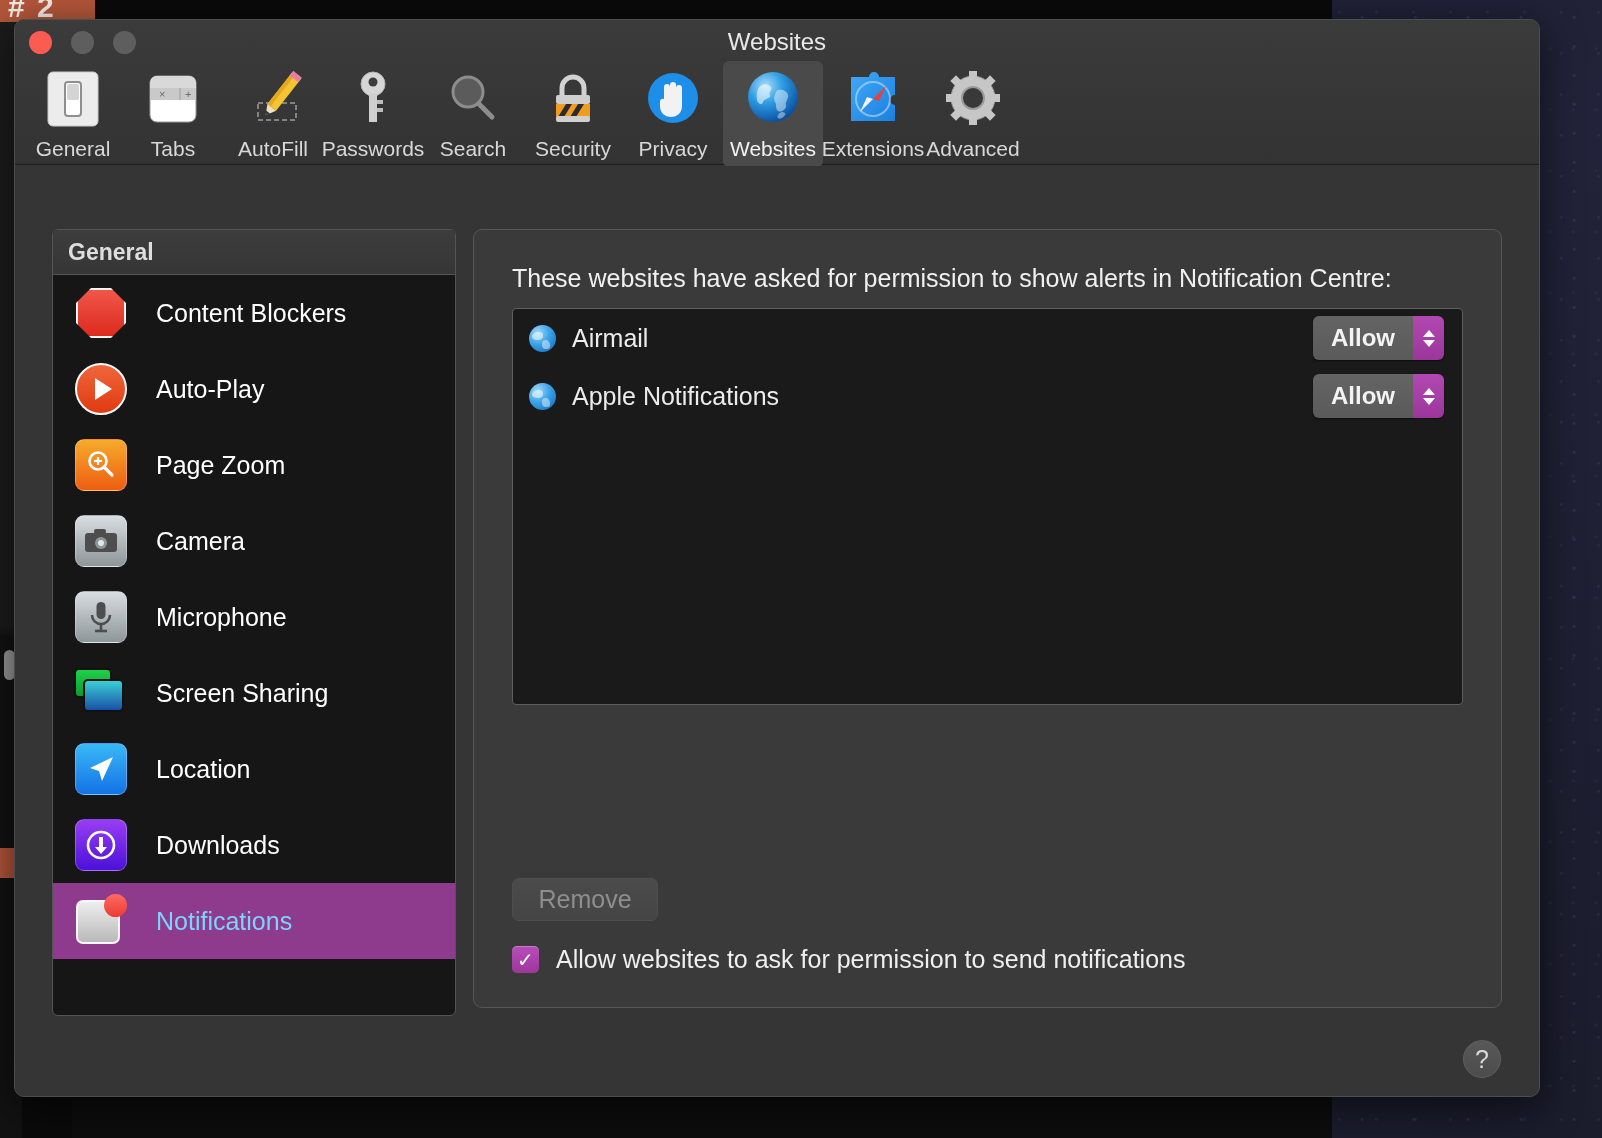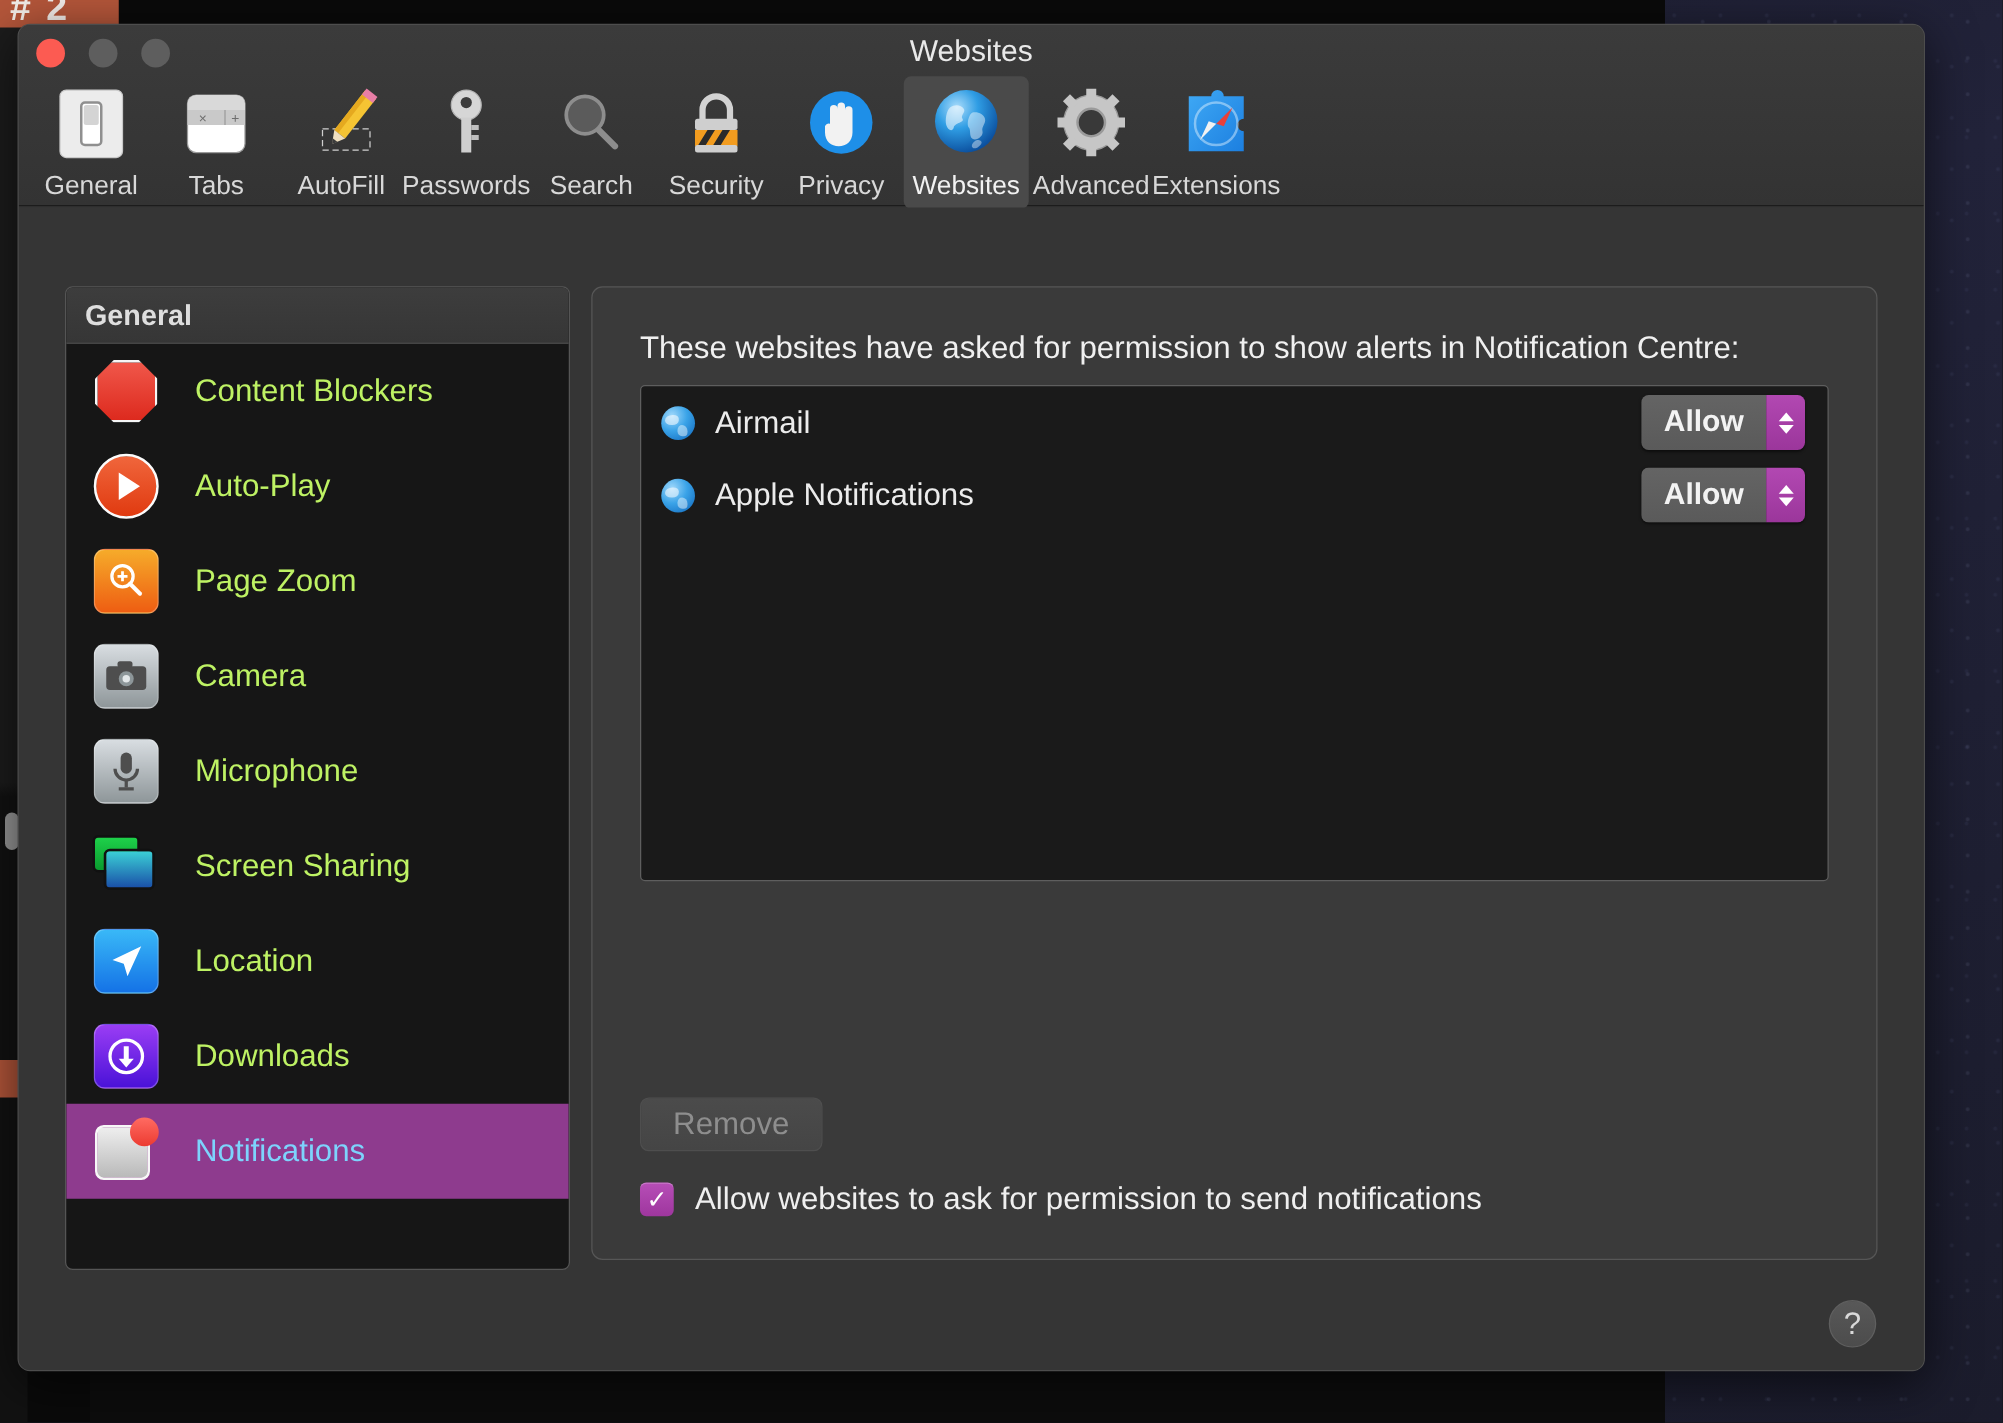--- a/index.html
+++ b/index.html
@@ -122,21 +122,21 @@
   }
   #sidebar-list { position: relative; }
   .sb-item {
     height: 76px;
     display: flex; align-items: center;
     padding-left: 19px;
     cursor: default;
   }
   .sb-item.selected { background: #8e3b8e; }
   .sb-ico { width: 58px; height: 58px; flex: 0 0 58px; position: relative; }
-  .sb-label { margin-left: 26px; font-size: 25px; color: #bef264; white-space: nowrap; }
+  .sb-label { margin-left: 26px; font-size: 25px; color: #ffffff; white-space: nowrap; }
   .sb-item.selected .sb-label { color: #7dd3fc; }
 
   
   .ico-octagon {
     width: 50px; height: 50px; margin: 4px;
     background: linear-gradient(#f0574a, #dd2a1e);
     clip-path: polygon(30% 0,70% 0,100% 30%,100% 70%,70% 100%,30% 100%,0 70%,0 30%);
     border: 2px solid #f6f6f6;
   }
   .ico-play {
@@ -416,20 +416,38 @@
                 <stop offset="100%" stop-color="#0b4f9e"></stop>
               </radialGradient>
             </defs>
             <circle cx="31" cy="29" r="25" fill="url(#gshade)"></circle>
             <path d="M18 18c4-3 9-2 11 1s-3 5-1 8-6 3-7 7-5 2-6-2 0-11 3-14z" fill="rgba(255,255,255,0.55)"></path>
             <path d="M36 22c4-1 9 1 10 5s-3 6-2 10-5 8-8 6-1-7-3-9 0-11 3-12z" fill="rgba(255,255,255,0.45)"></path>
             <path d="M40 44c2 0 4 1 3 3s-5 5-7 3 2-6 4-6z" fill="rgba(255,255,255,0.4)"></path>
           </svg>
         </div>
         <div class="tb-label">Websites</div>
+      </div>
+
+      <div class="tb-item">
+        <div class="tb-ico">
+          <svg width="62" height="62" viewBox="0 0 62 62">
+            <defs>
+              <linearGradient id="pz" x1="0" y1="0" x2="1" y2="1">
+                <stop offset="0%" stop-color="#3fa9f5"></stop>
+                <stop offset="100%" stop-color="#1c7fe0"></stop>
+              </linearGradient>
+            </defs>
+            <path d="M9 9h18a5 5 0 0 1 10 0h16v18a5 5 0 0 0 0 10v16H9z" fill="url(#pz)"></path>
+            <circle cx="31" cy="31" r="17" fill="none" stroke="#e9f6ff" stroke-width="2" opacity="0.45"></circle>
+            <polygon points="31,31 44,18 37,33" fill="#e8403a"></polygon>
+            <polygon points="31,31 18,44 25,29" fill="#f2f2f2"></polygon>
+          </svg>
+        </div>
+        <div class="tb-label">Extensions</div>
       </div>
 
       <div class="tb-item">
         <div class="tb-ico">
           <svg width="62" height="62" viewBox="0 0 62 62">
             <g fill="#c6c6c6" stroke="#9a9a9a">
               <circle cx="31" cy="30" r="22"></circle>
             </g>
             <g fill="#c6c6c6">
               <rect x="27" y="3" width="8" height="9"></rect>
@@ -441,38 +459,20 @@
               <rect x="10" y="42" width="8" height="9" transform="rotate(45 14 47)"></rect>
               <rect x="44" y="42" width="8" height="9" transform="rotate(-45 48 47)"></rect>
             </g>
             <circle cx="31" cy="30" r="11" fill="#393939"></circle>
             <circle cx="31" cy="30" r="11" fill="none" stroke="#9a9a9a" stroke-width="2"></circle>
           </svg>
         </div>
         <div class="tb-label">Advanced</div>
       </div>
 
-      <div class="tb-item">
-        <div class="tb-ico">
-          <svg width="62" height="62" viewBox="0 0 62 62">
-            <defs>
-              <linearGradient id="pz" x1="0" y1="0" x2="1" y2="1">
-                <stop offset="0%" stop-color="#3fa9f5"></stop>
-                <stop offset="100%" stop-color="#1c7fe0"></stop>
-              </linearGradient>
-            </defs>
-            <path d="M9 9h18a5 5 0 0 1 10 0h16v18a5 5 0 0 0 0 10v16H9z" fill="url(#pz)"></path>
-            <circle cx="31" cy="31" r="17" fill="none" stroke="#e9f6ff" stroke-width="2" opacity="0.45"></circle>
-            <polygon points="31,31 44,18 37,33" fill="#e8403a"></polygon>
-            <polygon points="31,31 18,44 25,29" fill="#f2f2f2"></polygon>
-          </svg>
-        </div>
-        <div class="tb-label">Extensions</div>
-      </div>
-
     </div>
   </div>
 
   <div id="content">
 
     <div id="sidebar">
       <div id="sidebar-header">General</div>
       <div id="sidebar-list">
 
         <div class="sb-item">

